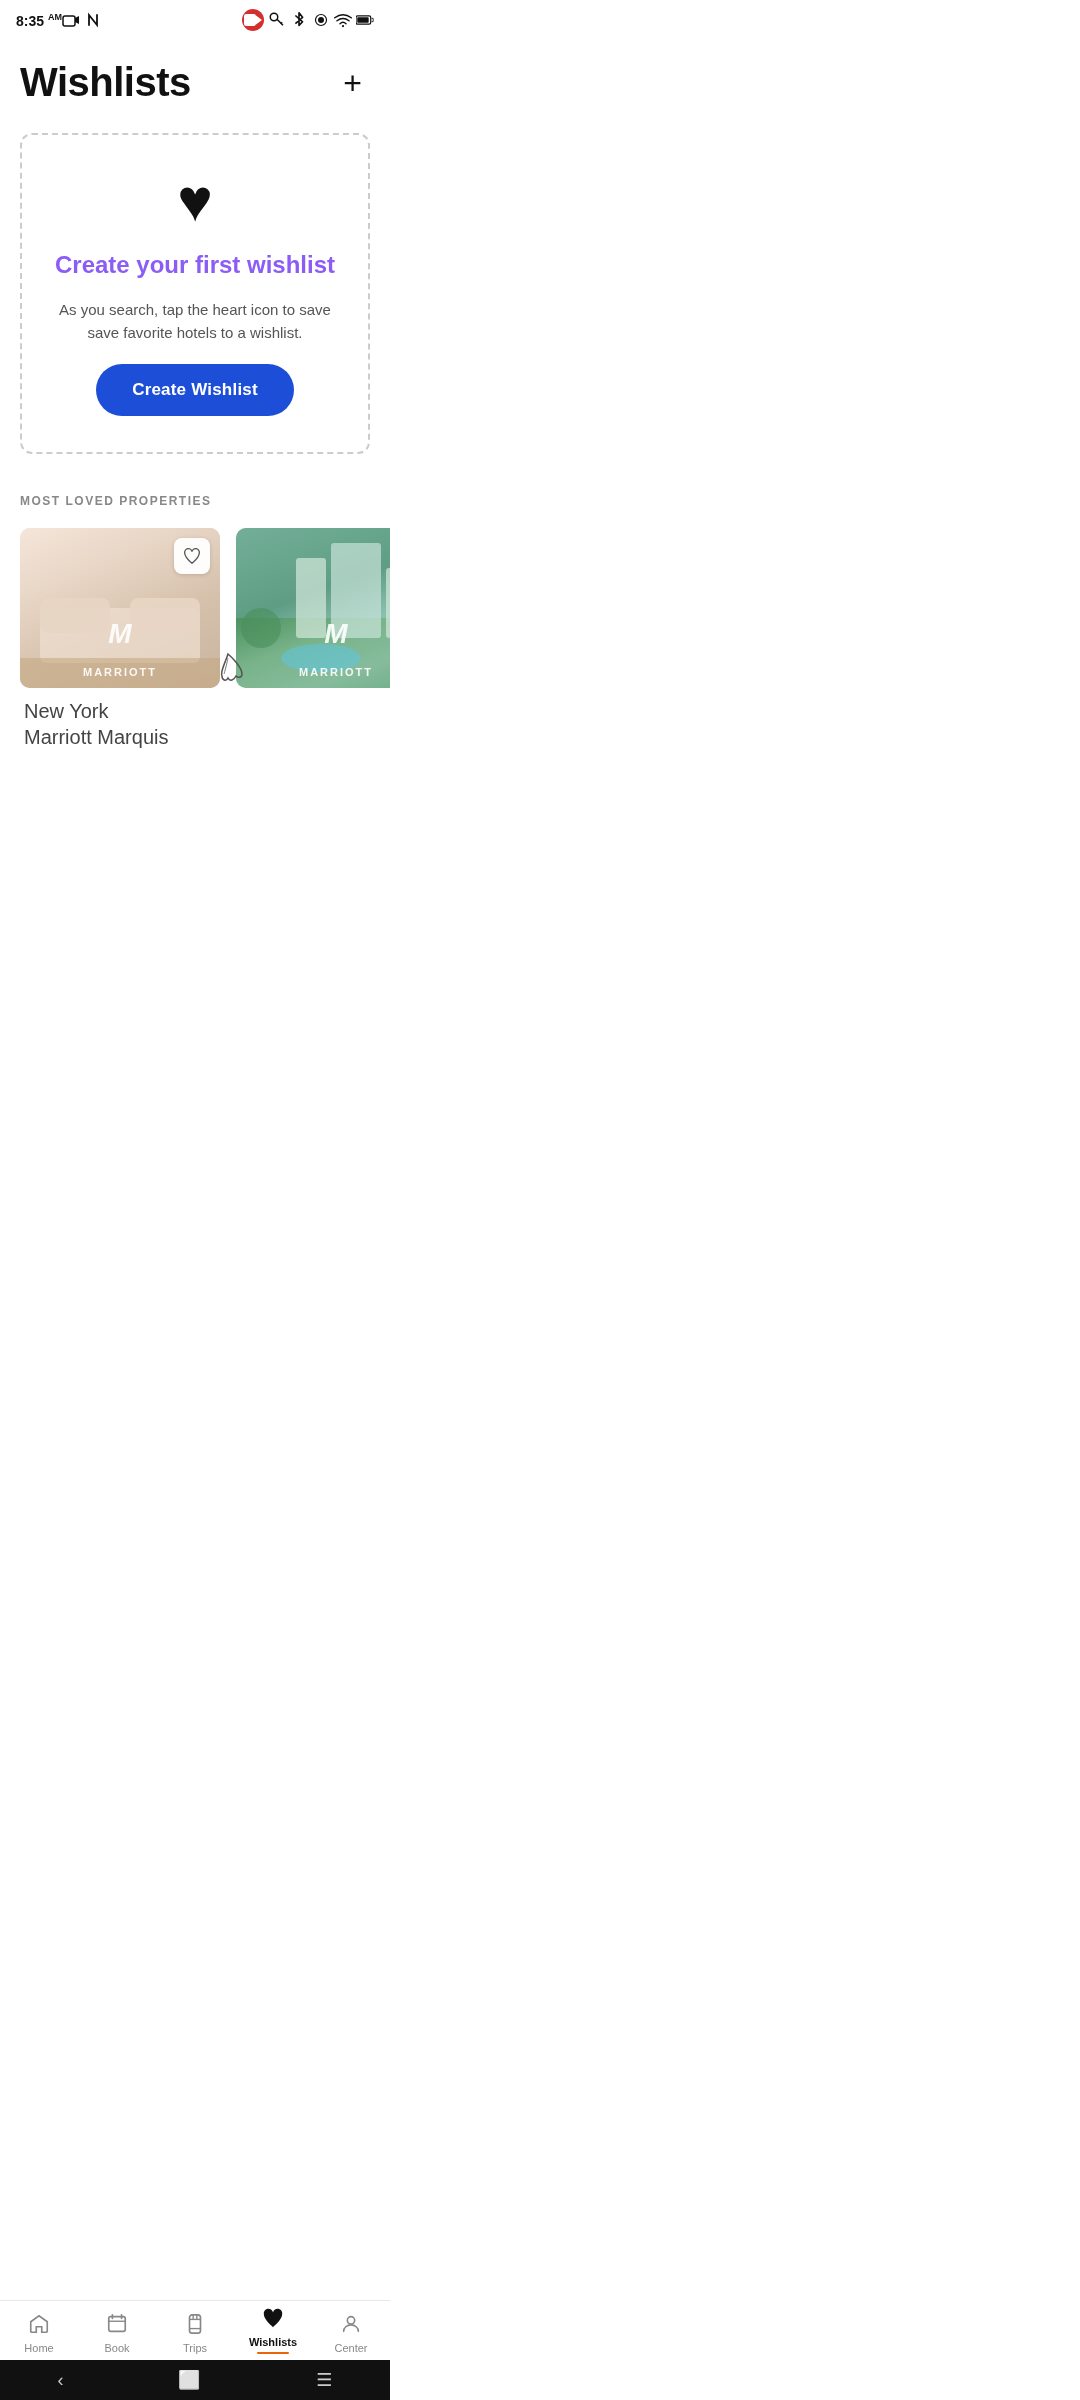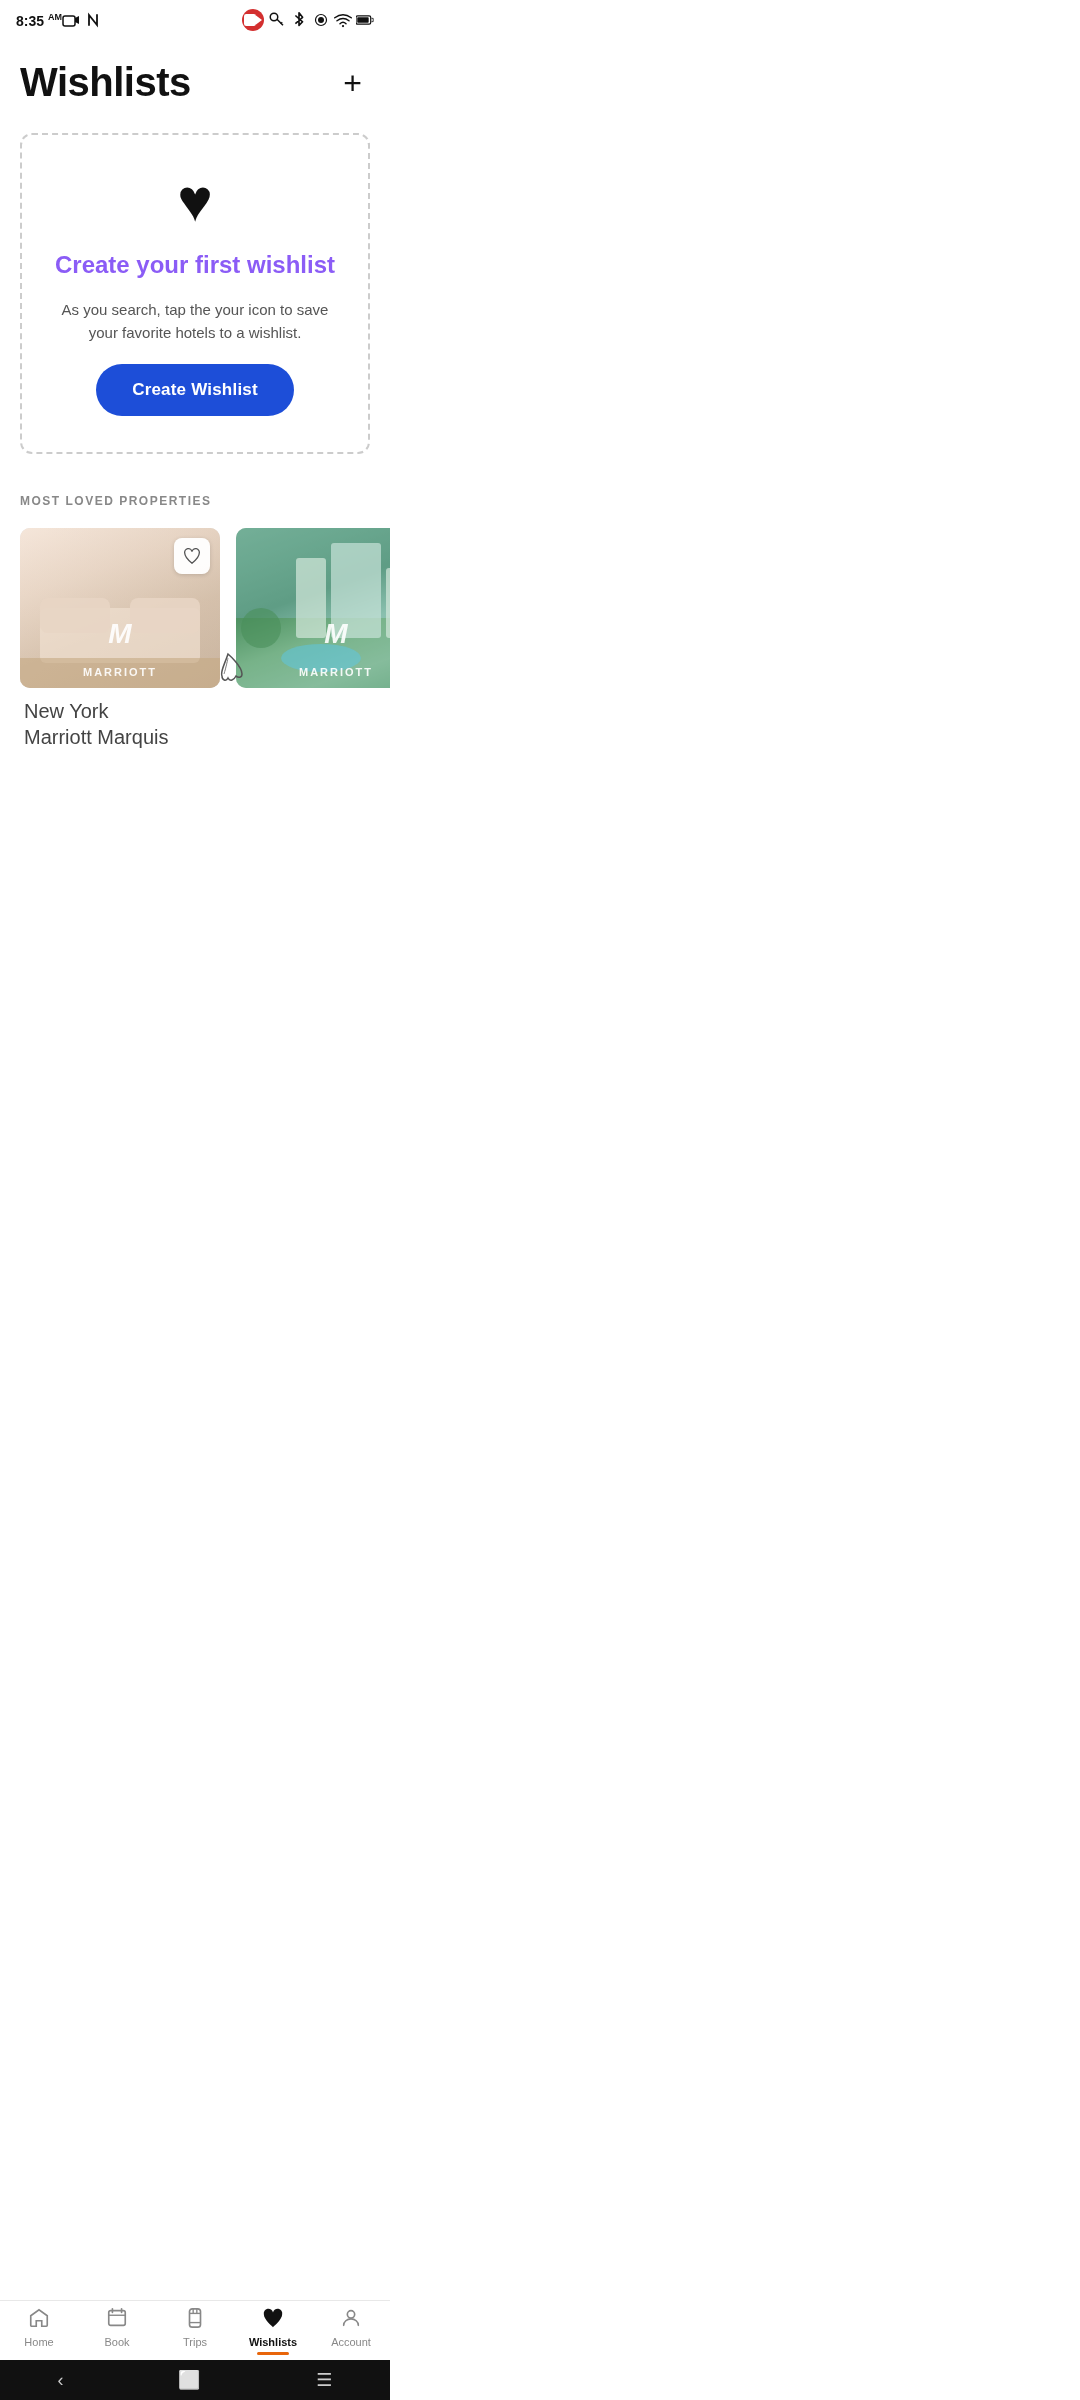--- a/index.html
+++ b/index.html
@@ -232,21 +232,21 @@
 
     
     .bottom-nav {
       position: fixed;
       bottom: 40px;
       left: 0;
       width: 390px;
       background: #fff;
       border-top: 1px solid #e8e8e8;
       display: flex;
-      align-items: flex-start;
+      align-items: flex-end;
       height: 60px;
       margin-top: 48px;
     }
     .nav-item {
       flex: 1;
       display: flex;
       flex-direction: column;
       align-items: center;
       justify-content: center;
       gap: 3px;
@@ -361,21 +361,21 @@
 <div class="main-content">
 
   <div class="page-header">
     <h1 class="page-title">Wishlists</h1>
     <button class="add-button">+</button>
   </div>
 
   <div class="wishlist-empty-card">
     <span class="heart-icon-large">♥</span>
     <span class="empty-title">Create your first wishlist</span>
-    <span class="empty-desc">As you search, tap the your icon to save your favorite hotels to a wishlist.</span>
+    <span class="empty-desc">As you search, tap the heart icon to save save favorite hotels to a wishlist.</span>
     <button class="create-wishlist-btn">Create Wishlist</button>
   </div>
 
   <div>
     <div class="section-label">MOST LOVED PROPERTIES</div>
     <div class="properties-scroll">
 
       <div class="property-card">
         <div class="property-image-wrap">
           <div class="property-img-placeholder hotel-img-1">
@@ -501,21 +501,21 @@
     <div class="nav-active-dot"></div>
   </button>
 
   <button class="nav-item">
     <span class="nav-icon">
       <svg width="22" height="22" viewBox="0 0 24 24" fill="none">
         <circle cx="12" cy="8" r="4" stroke="#888" stroke-width="1.8"></circle>
         <path d="M4 20 C4 16 7.6 13 12 13 C16.4 13 20 16 20 20" stroke="#888" stroke-width="1.8" stroke-linecap="round"></path>
       </svg>
     </span>
-    <span class="nav-label">Account</span>
+    <span class="nav-label">Center</span>
   </button>
 
 </div>
 
 <div class="system-nav">
   <button class="sys-btn">‹</button>
   <button class="sys-btn">⬜</button>
   <button class="sys-btn">☰</button>
 </div>
 

